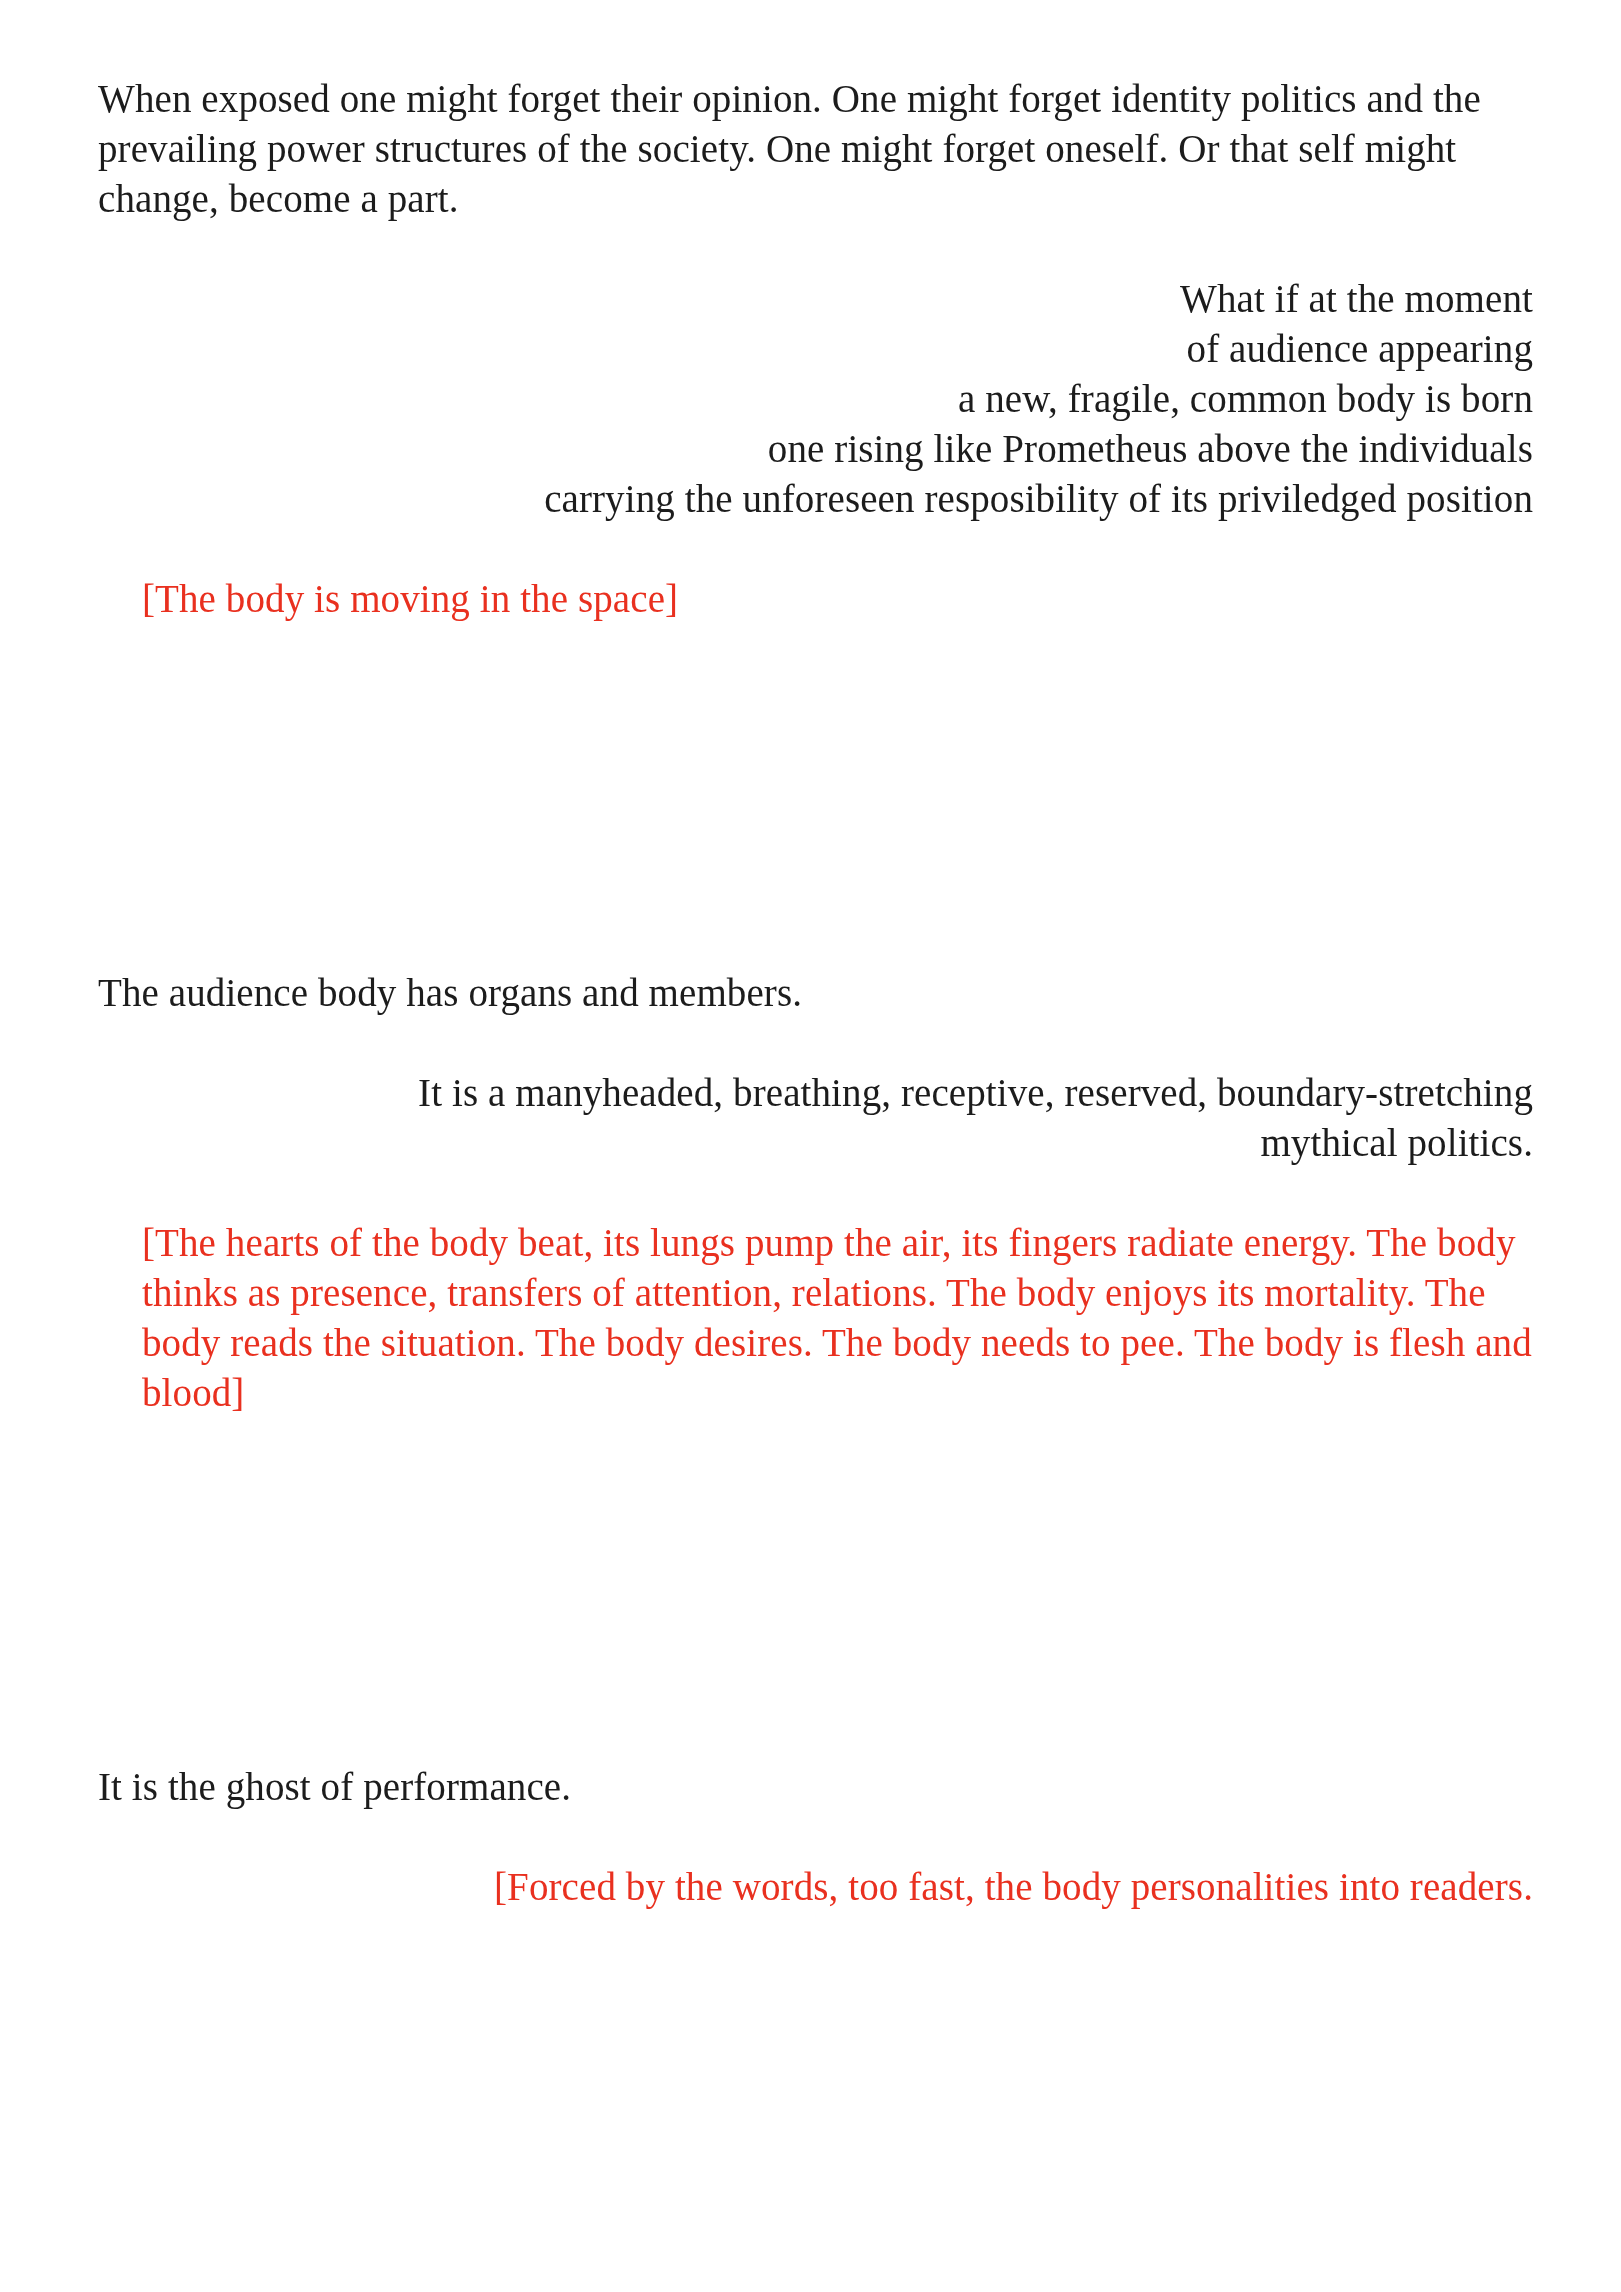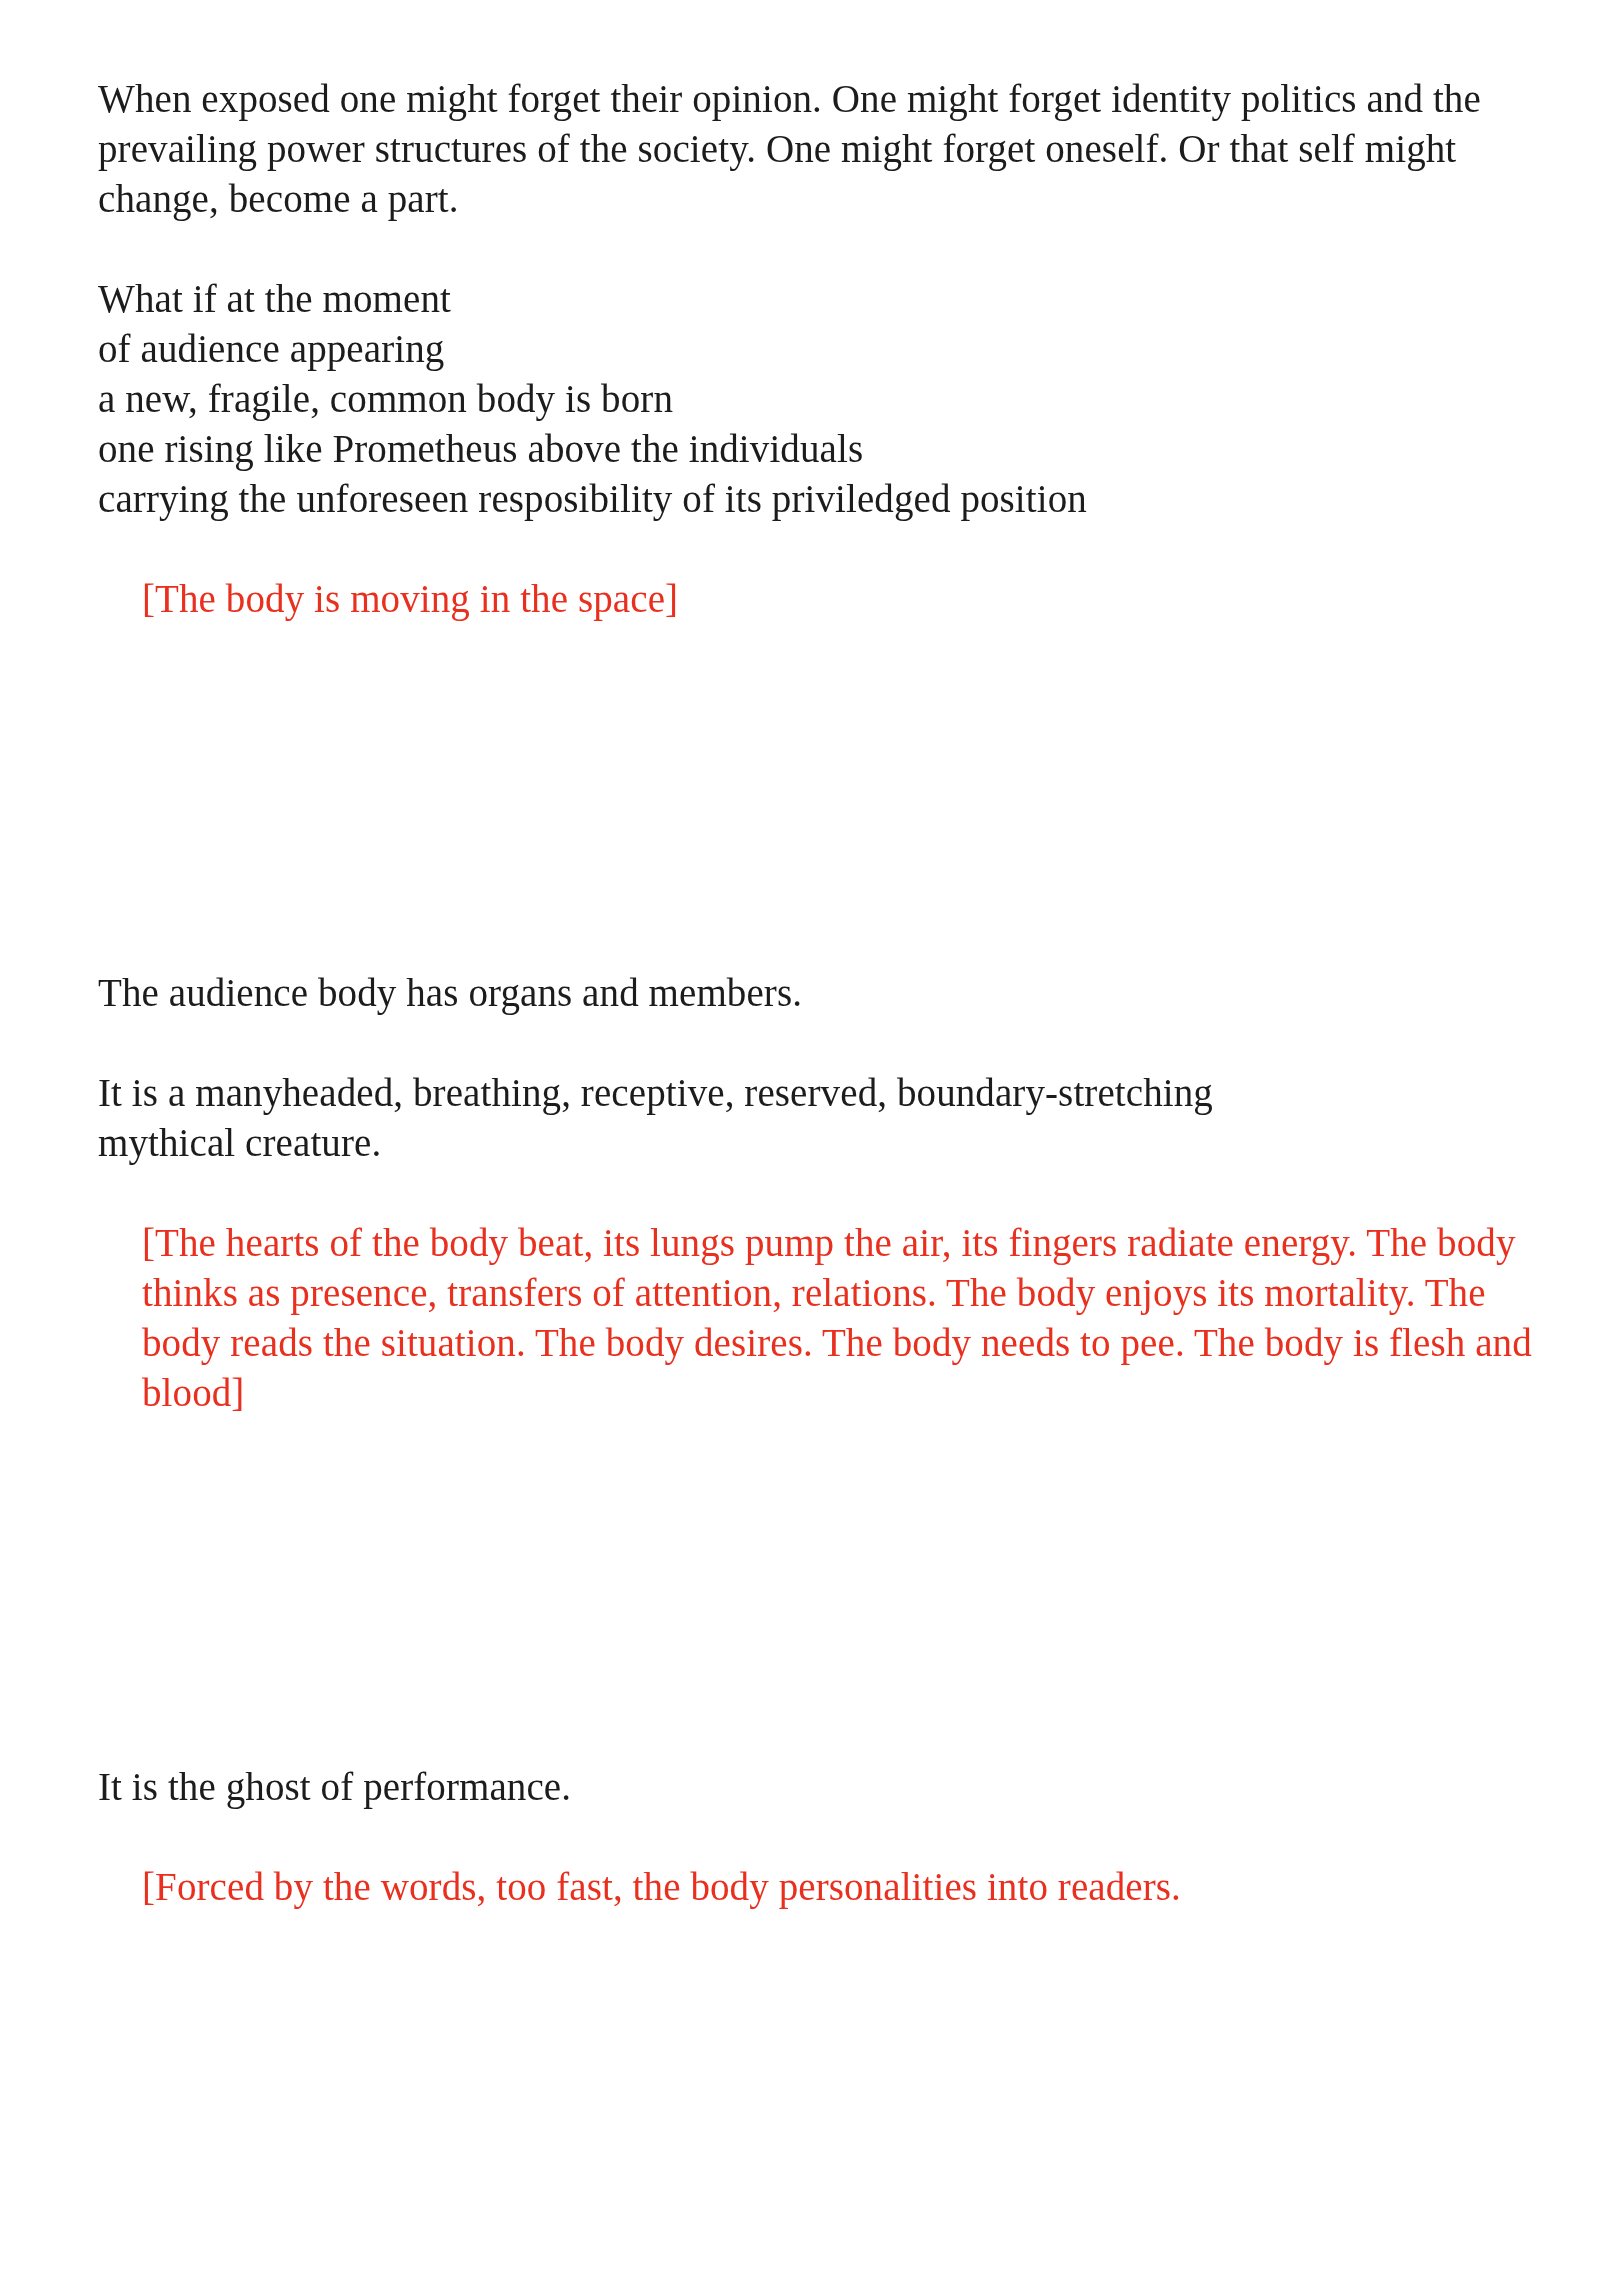--- a/index.html
+++ b/index.html
@@ -22,20 +22,21 @@
   }
   .block {
     font-size: 39px;
     line-height: 50px;
     margin: 0 0 50px 0;
     max-width: 1441px;
     letter-spacing: 0.1px;
   }
   .stanza .line {
     white-space: nowrap;
+    text-align: right;
   }
   .red {
     color: var(--accent-red, #e9301f);
     margin-left: 44px;
   }
   .spacer {
     height: 294px;
   }
 </style>
 </head>
@@ -54,21 +55,21 @@
   </div>
 
   <p class="block red">[The body is moving in the space]</p>
 
   <div class="spacer"></div>
 
   <p class="block">The audience body has organs and members.</p>
 
   <div class="block stanza">
     <div class="line">It is a manyheaded, breathing, receptive, reserved, boundary-stretching</div>
-    <div class="line">mythical creature.</div>
+    <div class="line">mythical politics.</div>
   </div>
 
 
   <p class="block red">[The hearts of the body beat, its lungs pump the air, its fingers radiate energy. The body thinks as presence, transfers of attention, relations. The body enjoys its mortality. The body reads the situation. The body desires. The body needs to pee. The body is flesh and blood]</p>
 
   <div class="spacer"></div>
 
 
   <p class="block">It is the ghost of performance.</p>
 

